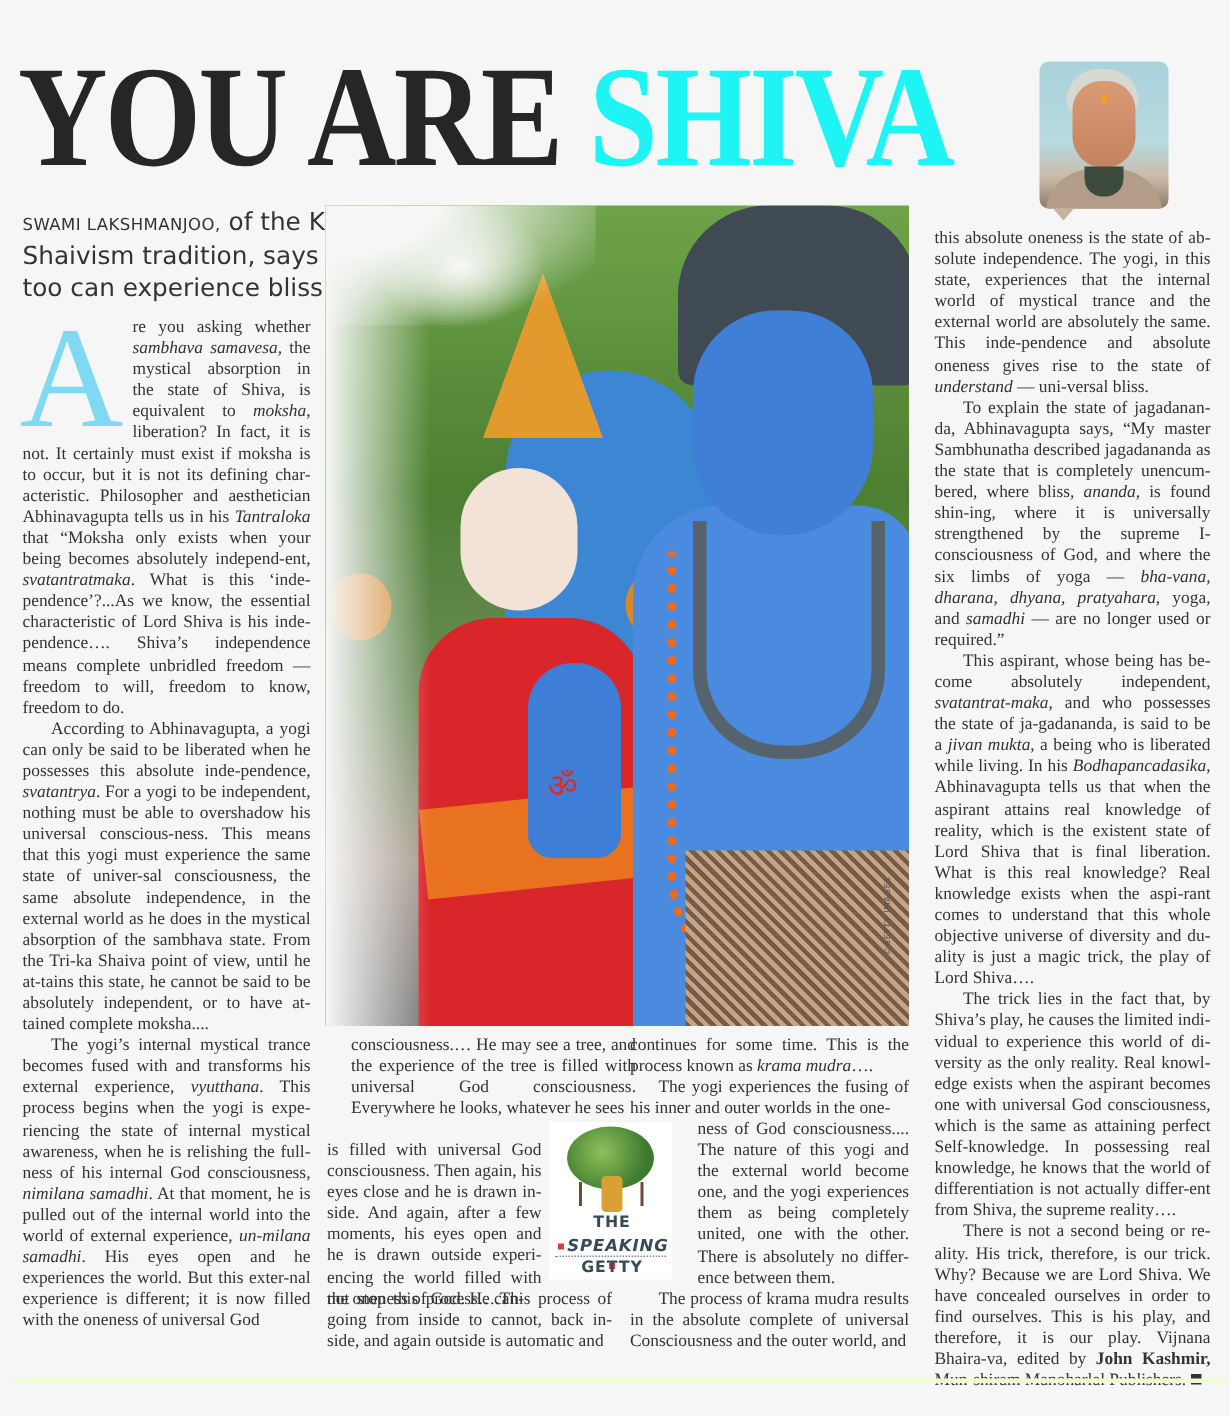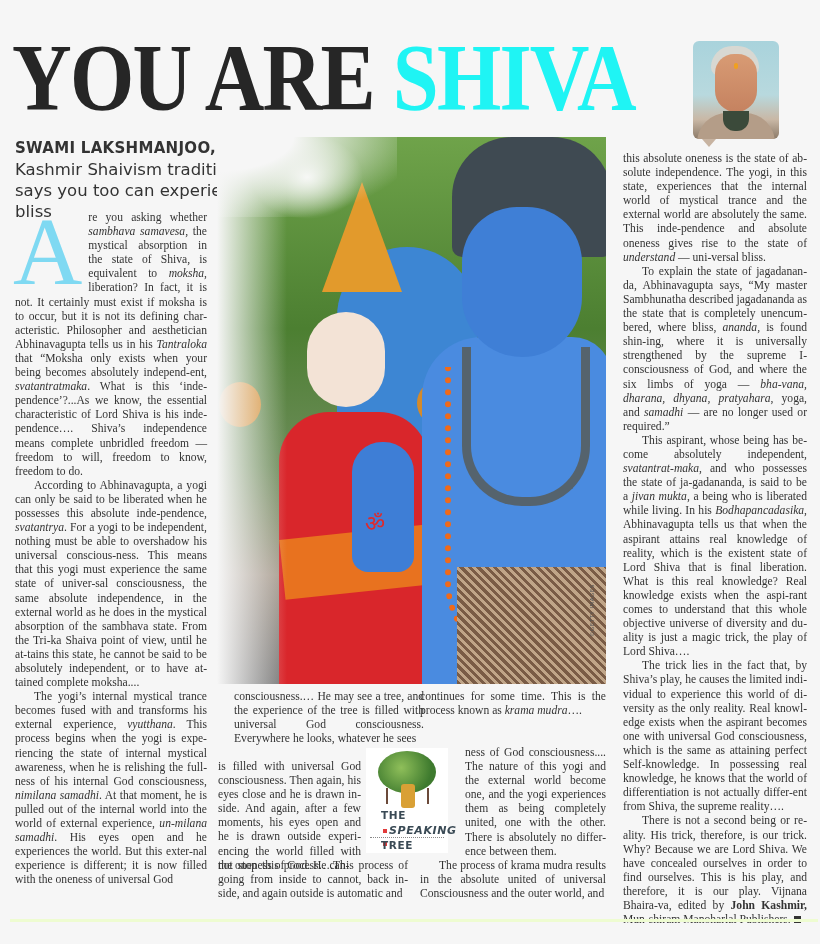--- a/index.html
+++ b/index.html
@@ -30,21 +30,21 @@
   .portrait .tilak { position:absolute; left:41px; top:22px; width:4px; height:6px; background:#f0a020; border-radius:2px; }
   .portrait .body { position:absolute; left:4px; top:72px; width:78px; height:30px; border-radius:30px 30px 0 0; background:#b49d88; }
   .portrait .collar { position:absolute; left:30px; top:70px; width:26px; height:20px; background:#3b4a3a; border-radius:0 0 12px 12px; }
   .portrait-tail { position:absolute; left:702px; top:139px; width:0; height:0; border-left:7px solid transparent; border-right:7px solid transparent; border-top:8px solid #c7b3a1; }
 
   .standfirst {
     position: absolute; left: 15px; top: 137px; width: 262px;
     font-family: "DejaVu Sans", "Liberation Sans", sans-serif;
     font-size: 16.5px; line-height: 21px; color: #333;
   }
-  .standfirst .byline { font-weight: bold; font-size: 15px; letter-spacing: 0.3px; }
+  .standfirst .byline { font-weight: normal; font-size: 11px; letter-spacing: 0.3px; }
 
   .col {
     position: absolute; font-size: 11.6px; line-height: 14.1px; color: #333;
     text-align: justify; hyphens: manual;
   }
   .col p { margin: 0; }
   .col p.ind { text-indent: 19px; }
   .col i { font-style: italic; }
   .dropcap {
     float: left; font-size: 96px; line-height: 74px; height: 70px;
@@ -82,21 +82,21 @@
 
   .logo {
     position: absolute; left: 366px; top: 748px; width: 82px; height: 105px;
     background: #fff;
   }
   .logo .canopy { position:absolute; left:12px; top:3px; width:58px; height:42px; border-radius:50%; background:radial-gradient(circle at 40% 40%, #8fbf5a, #3e7a2e 70%); }
   .logo .trunk { position:absolute; left:35px; top:36px; width:14px; height:24px; background:#d9a035; border-radius:3px; }
   .logo .root-l { position:absolute; left:20px; top:40px; width:2px; height:16px; background:#6b4a3a; }
   .logo .root-r { position:absolute; left:61px; top:40px; width:2px; height:16px; background:#6b4a3a; }
   .logo .line1, .logo .line2, .logo .line3 {
-    position:absolute; left:15px; width:100%; 
+    position:absolute; left:1px; width:100%; text-align:center;
     font-family:"DejaVu Sans", sans-serif; font-weight:bold; color:#3a4a55; letter-spacing:0.6px;
   }
   .logo .line1 { top:61px; font-size:10.5px; }
   .logo .line2 { top:76px; font-size:11px;font-style:italic; }
   .logo .line3 { top:91px; font-size:10.5px; }
   .logo .sq { display:inline-block; width:4px; height:4px; background:#e13a3a; vertical-align:middle; margin:0 2px; }
   .logo .dots { position:absolute; left:4px; right:4px; top:89px; border-top:1px dotted #888; }
 
   .rule { position:absolute; left:10px; top:919px; width:505px; height:3px; background:#eefcd1; transform:scaleX(1.6); transform-origin:left; }
   .end-sq { display:inline-block; width:7px; height:7px; background:#333; margin-left:3px; }
@@ -160,31 +160,32 @@
 </div>
 
 <div class="logo">
   <div class="canopy"></div>
   <div class="trunk"></div>
   <div class="root-l"></div>
   <div class="root-r"></div>
   <div class="line1">THE</div>
   <div class="line2"><span class="sq"></span><span>SPEAKING</span><span class="sq"></span></div>
   <div class="dots"></div>
-  <div class="line3">TREE</div>
+  <div class="line3">GETTY</div>
 </div>
 
 <div class="col" style="left:420px; top:690px; width:186px;">
   <p>continues for some time. This is the process known as <i>krama mudra</i>….</p>
+  <p class="ind">The yogi experiences the fusing of his inner and outer worlds in the one-</p>
 </div>
 <div class="col" style="left:465px; top:746px; width:141px;">
   <p>ness of God consciousness.... The nature of this yogi and the external world become one, and the yogi experiences them as being completely united, one with the other. There is absolutely no differ-ence between them.</p>
 </div>
 <div class="col" style="left:420px; top:859px; width:186px;">
-  <p class="ind">The process of krama mudra results in the absolute united of universal Consciousness and the outer world, and</p>
+  <p class="ind">The process of krama mudra results in the absolute complete of universal Consciousness and the outer world, and</p>
 </div>
 
 <div class="col" style="left:623px; top:152px; width:184px;">
   <p>this absolute oneness is the state of ab-solute independence. The yogi, in this state, experiences that the internal world of mystical trance and the external world are absolutely the same. This inde-pendence and absolute oneness gives rise to the state of <i>understand</i> — uni-versal bliss.</p>
   <p class="ind">To explain the state of jagadanan-da, Abhinavagupta says, “My master Sambhunatha described jagadananda as the state that is completely unencum-bered, where bliss, <i>ananda</i>, is found shin-ing, where it is universally strengthened by the supreme I-consciousness of God, and where the six limbs of yoga — <i>bha-vana, dharana, dhyana, pratyahara</i>, yoga, and <i>samadhi</i> — are no longer used or required.”</p>
   <p class="ind">This aspirant, whose being has be-come absolutely independent, <i>svatantrat-maka</i>, and who possesses the state of ja-gadananda, is said to be a <i>jivan mukta</i>, a being who is liberated while living. In his <i>Bodhapancadasika</i>, Abhinavagupta tells us that when the aspirant attains real knowledge of reality, which is the existent state of Lord Shiva that is final liberation. What is this real knowledge? Real knowledge exists when the aspi-rant comes to understand that this whole objective universe of diversity and du-ality is just a magic trick, the play of Lord Shiva….</p>
   <p class="ind">The trick lies in the fact that, by Shiva’s play, he causes the limited indi-vidual to experience this world of di-versity as the only reality. Real knowl-edge exists when the aspirant becomes one with universal God consciousness, which is the same as attaining perfect Self-knowledge. In possessing real knowledge, he knows that the world of differentiation is not actually differ-ent from Shiva, the supreme reality….</p>
   <p class="ind"><span>There is not a second being or re-ality. His trick, therefore, is our trick. Why? Because we are Lord Shiva. We have concealed ourselves in order to find ourselves. This is his play, and therefore, it is our play. Vijnana Bhaira-va, edited by <b>John Kashmir,</b> Mun-shiram Manoharlal Publishers.</span><span class="end-sq"></span></p>
 </div>
 

